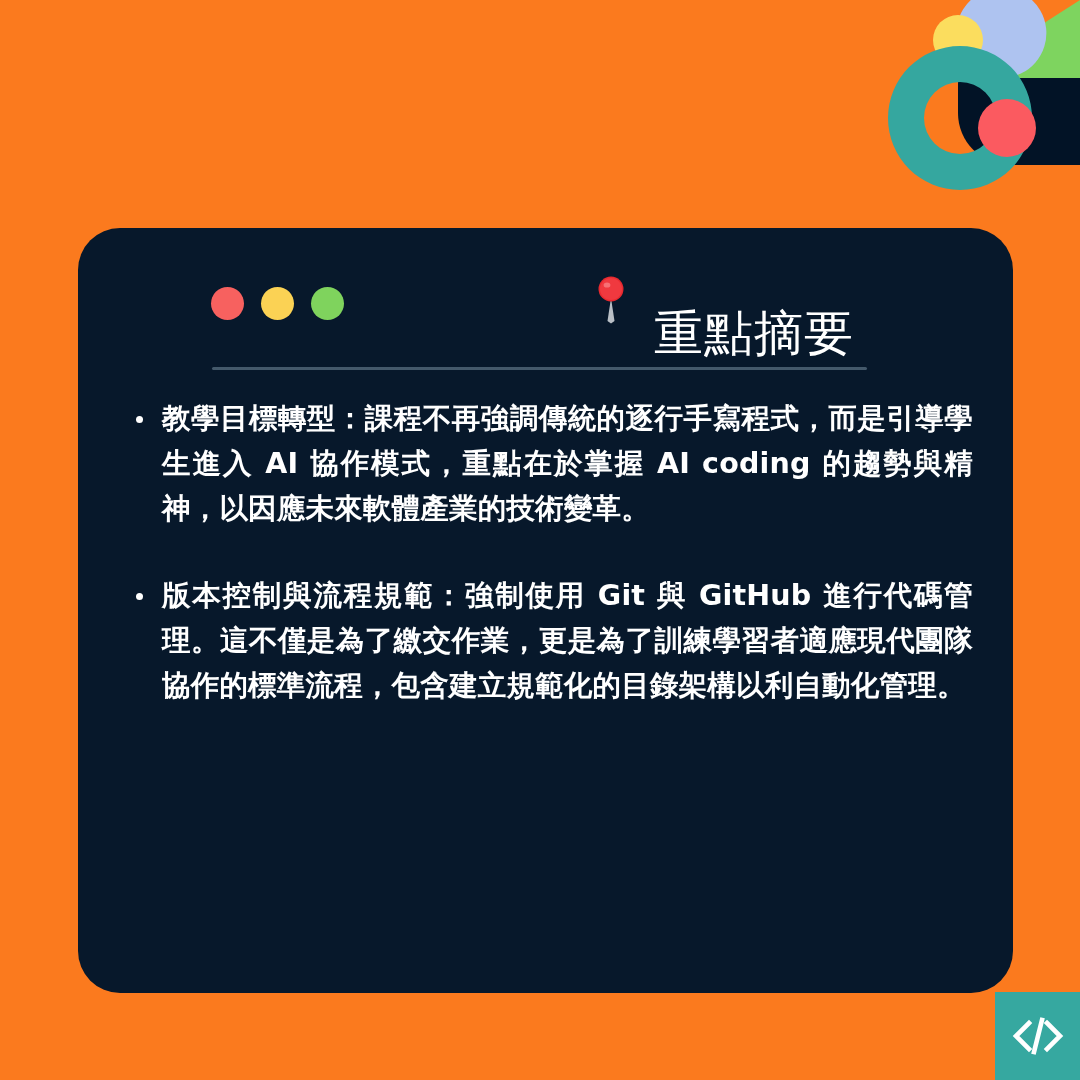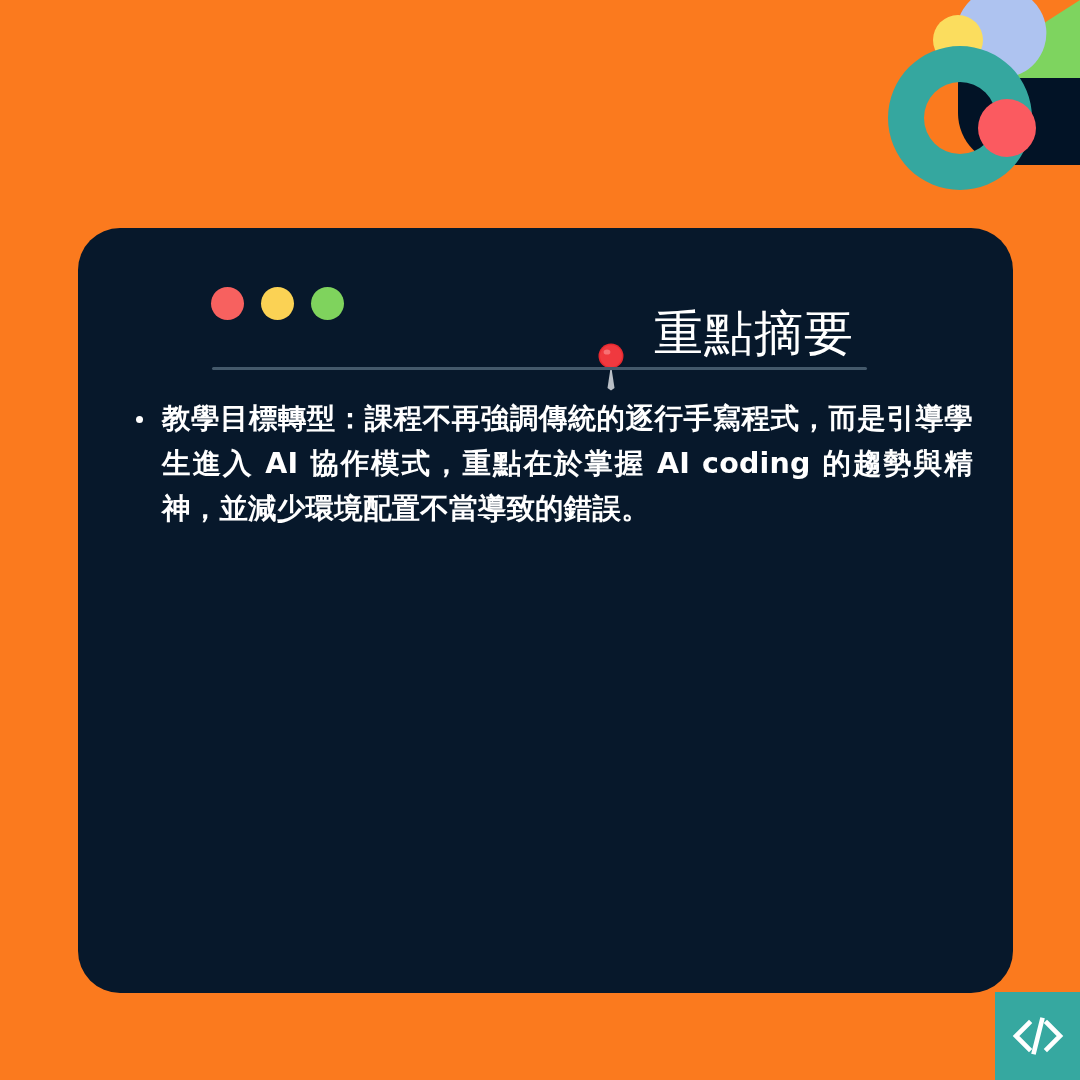--- a/index.html
+++ b/index.html
@@ -59,21 +59,21 @@
   }
   .dot.red    { background: #f7615f; }
   .dot.yellow { background: #fbd254; }
   .dot.green  { background: #7fd35d; }
 
   .card-title-group {
     position: absolute;
     left: 520px;
     top: 48px;
     display: flex;
-    align-items: flex-end;
+    align-items: flex-start;
     gap: 30px;
   }
   .pin-icon {
     width: 26px;
     height: 48px;
     display: block;
   }
   .card-title {
     font-size: 49px;
     line-height: 1;
@@ -181,21 +181,22 @@
         <ellipse cx="9" cy="9" rx="3.4" ry="2.6" fill="#f87a7e" opacity="0.85"></ellipse>
       </svg>
       <h1 class="card-title">重點摘要</h1>
     </div>
 
     <div class="divider"></div>
   </div>
 
   <div class="card-body">
     <ul class="bullet-list">
-      <li class="bullet-item">教學目標轉型：課程不再強調傳統的逐行手寫程式，而是引導學生進入 AI 協作模式，重點在於掌握 AI coding 的趨勢與精神，並減少環境配置不當導致的錯誤。</li>
+      <li class="bullet-item">教學目標轉型：課程不再強調傳統的逐行手寫程式，而是引導學生進入 AI 協作模式，重點在於掌握 AI coding 的趨勢與精神，以因應未來軟體產業的技術變革。</li>
+      <li class="bullet-item">版本控制與流程規範：強制使用 Git 與 GitHub 進行代碼管理。這不僅是為了繳交作業，更是為了訓練學習者適應現代團隊協作的標準流程，包含建立規範化的目錄架構以利自動化管理。</li>
     </ul>
   </div>
 
 </section>
 
 <div id="code-badge">
   <svg width="52" height="42" viewBox="0 0 52 42" aria-hidden="true">
     <path d="M17 8 L4 21 L17 34" fill="none" stroke="#ffffff" stroke-width="4.6" stroke-linecap="square" stroke-linejoin="miter"></path>
     <path d="M35 8 L48 21 L35 34" fill="none" stroke="#ffffff" stroke-width="4.6" stroke-linecap="square" stroke-linejoin="miter"></path>
     <path d="M30 5 L22 37" fill="none" stroke="#ffffff" stroke-width="4.6" stroke-linecap="square"></path>

